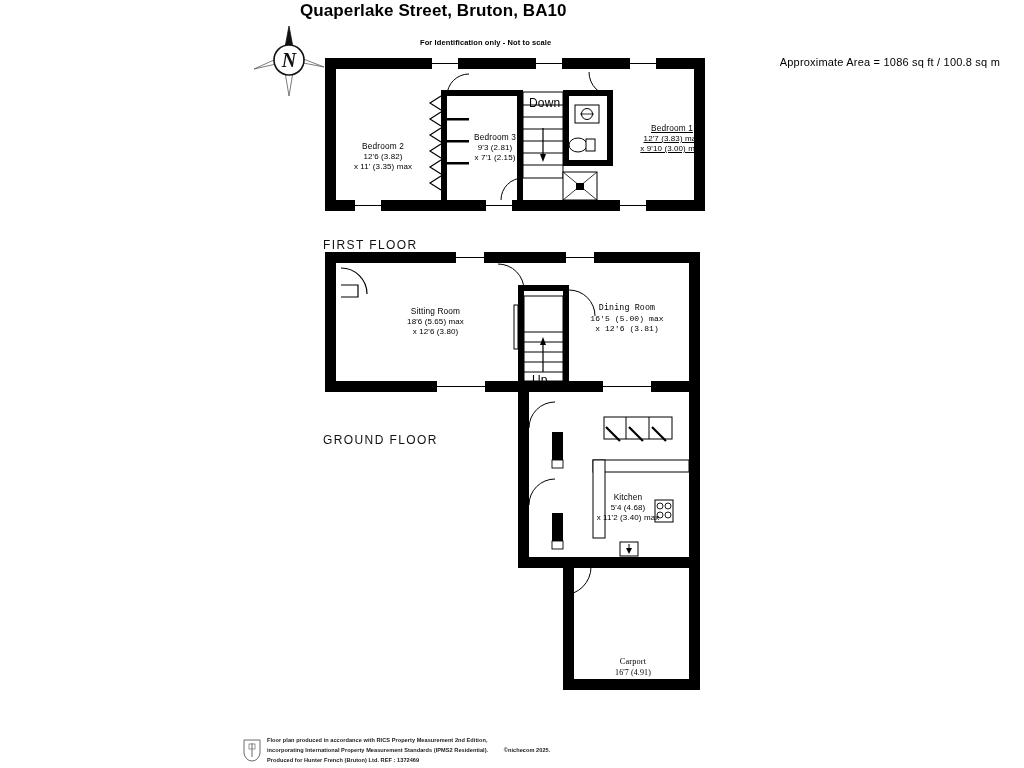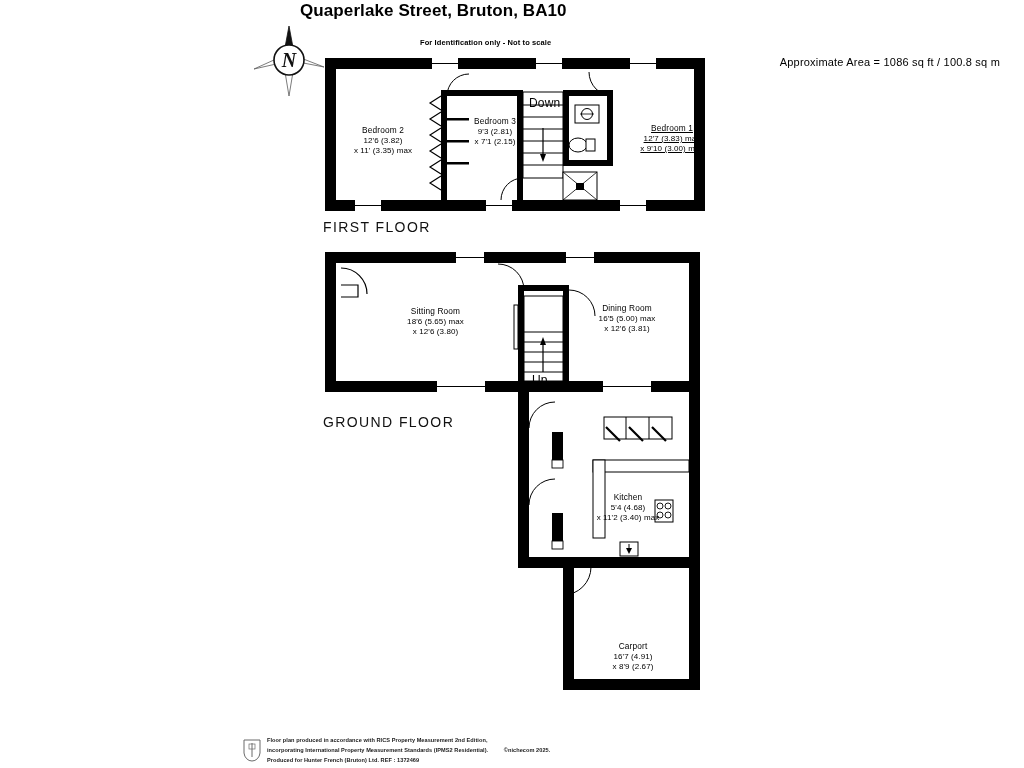--- a/index.html
+++ b/index.html
@@ -71,23 +71,24 @@
     left: 0;
     top: 0;
     width: 1024px;
     height: 768px;
   }
   #plan svg { display: block; }
 
   
   .floor-caption {
     position: absolute;
-    font-size: 14px;
+    font-size: 12px;
     letter-spacing: 1.4px;
     color: #111;
+    margin-top: 19px;
   }
   #caption-first  { left: 323px; top: 219px; }
   #caption-ground { left: 323px; top: 414px; }
 
   
   .room {
     position: absolute;
     text-align: center;
     line-height: 1.28;
     color: #000;
@@ -95,27 +96,27 @@
   }
   .room .rname {
     font-size: 8.3px;
     letter-spacing: 0.15px;
   }
   .room .rdim {
     font-size: 8px;
     letter-spacing: 0.1px;
   }
 
-  #room-bed2    { left: 333px; top: 125px; width: 100px; }
-  #room-bed3    { left: 450px; top: 116px; width: 90px; }
+  #room-bed2    { left: 333px; top: 141px; width: 100px; }
+  #room-bed3    { left: 450px; top: 132px; width: 90px; }
   #room-bed1    { left: 617px; top: 123px; width: 110px; text-decoration: underline; }
   #room-sitting { left: 378px; top: 306px; width: 115px; }
-  #room-dining  { left: 568px; top: 303px; width: 118px; }
+  #room-dining  { left: 568px; top: 303px; width: 118px; font-family: Liberation Mono, monospace; }
   #room-kitchen { left: 572px; top: 492px; width: 112px; }
-  #room-carport { left: 578px; top: 641px; width: 110px; }
+  #room-carport { left: 578px; top: 657px; width: 110px; font-family: Liberation Serif, serif; }
 
   
   .stair-label {
     position: absolute;
     font-size: 12px;
     letter-spacing: 0.2px;
     color: #000;
   }
   #label-down { left: 529px; top: 96px; }
   #label-up   { left: 532px; top: 373px; }

